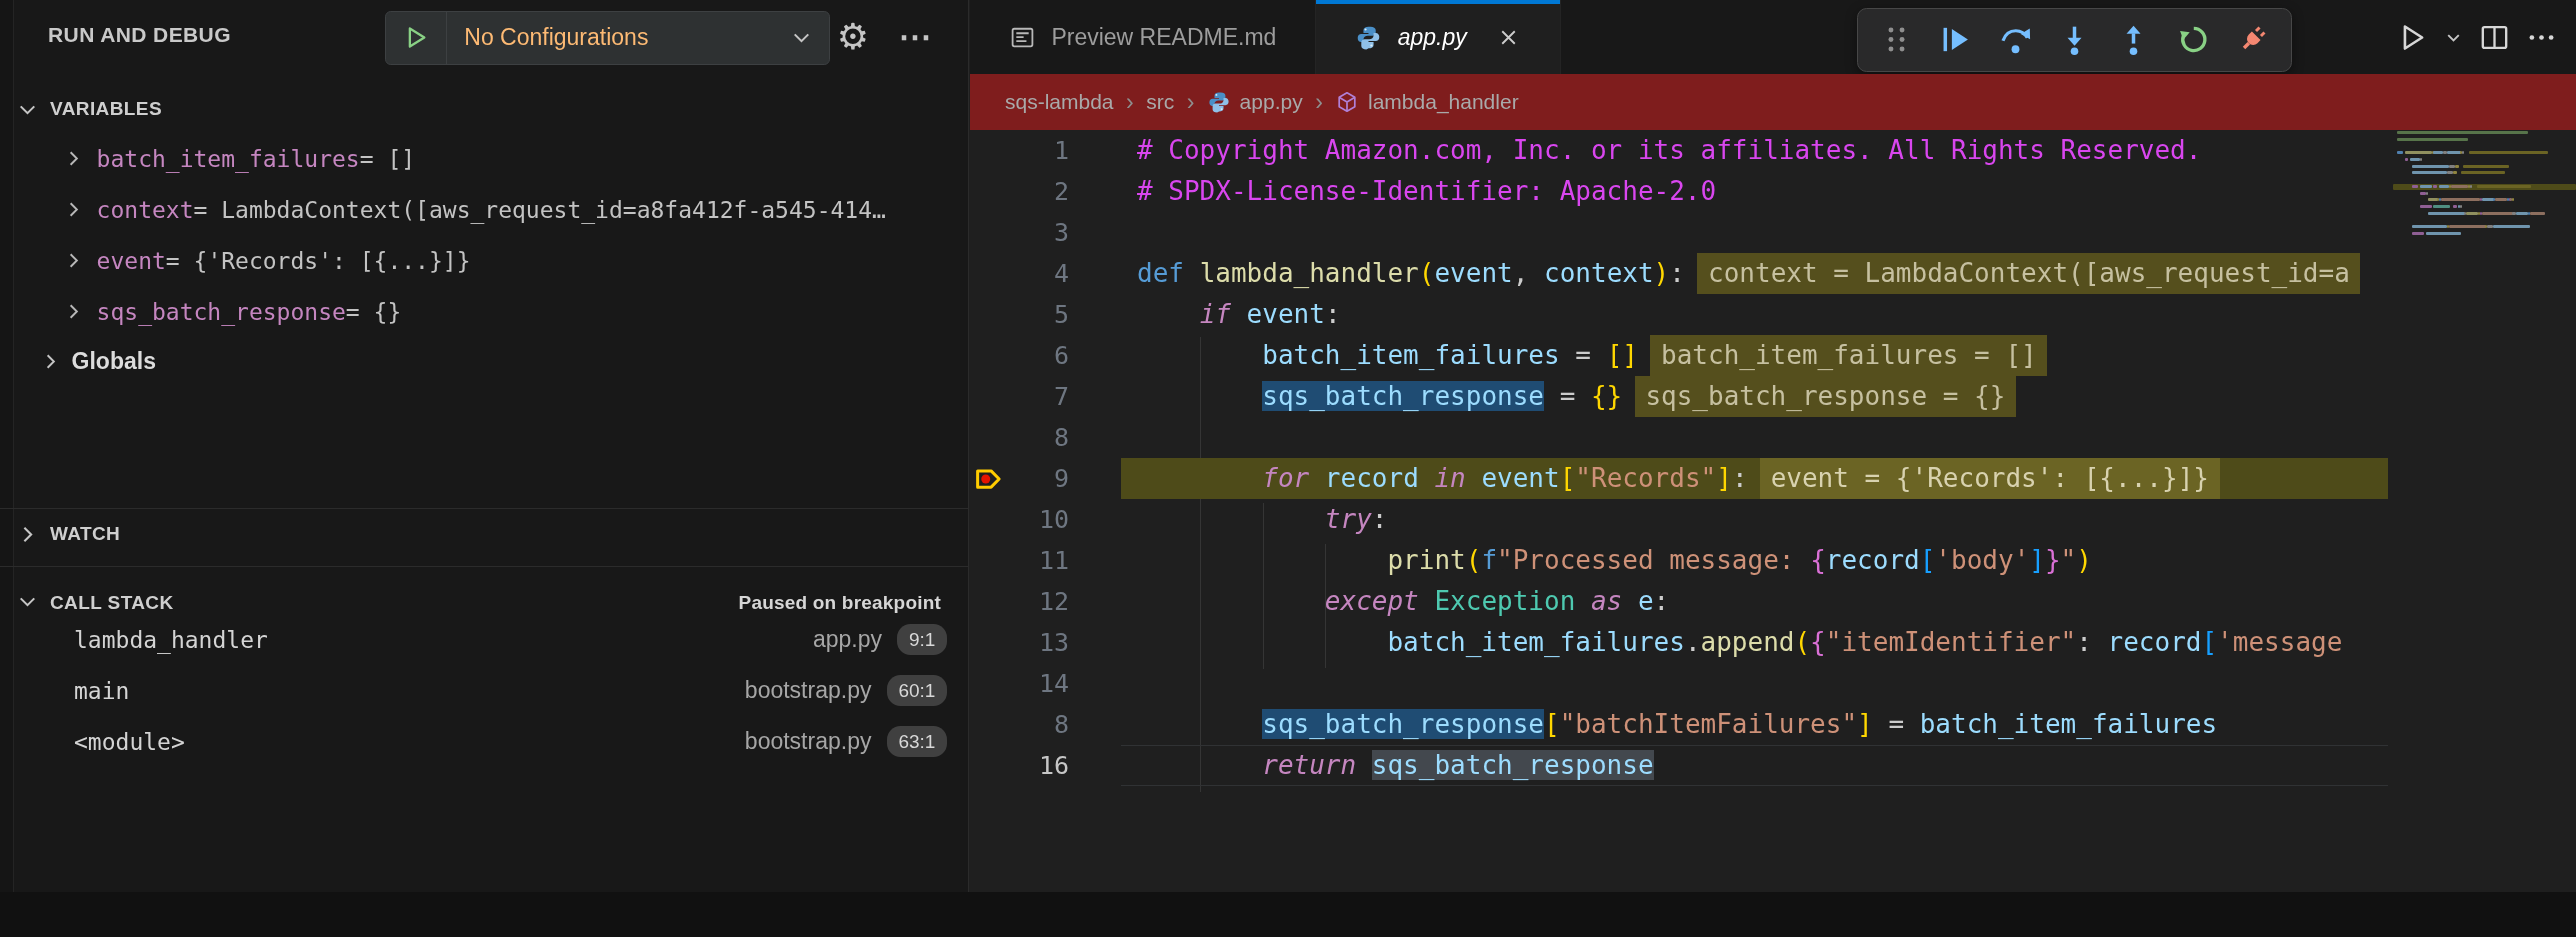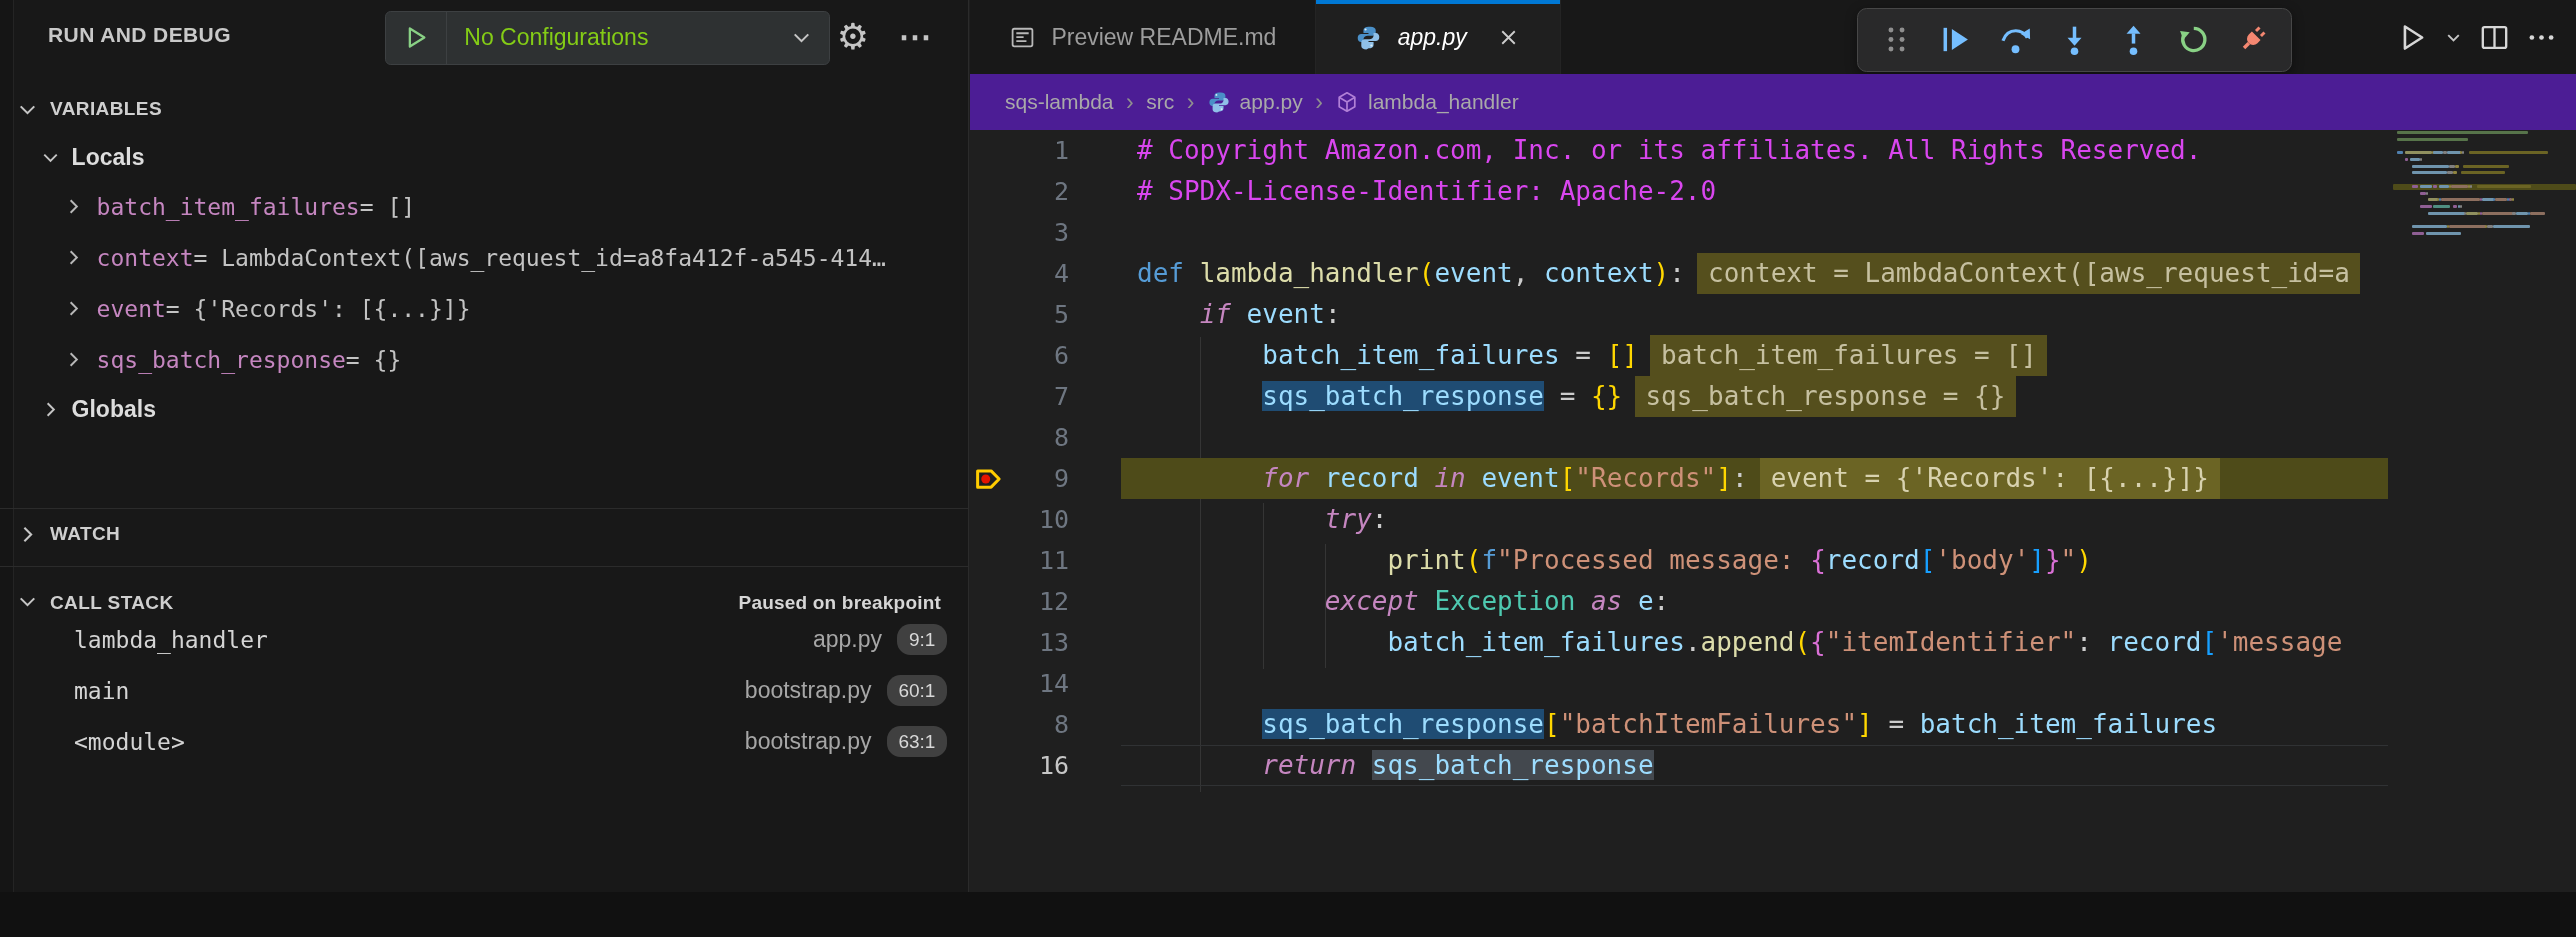--- a/index.html
+++ b/index.html
@@ -8,21 +8,21 @@
   .icon svg{width:100%;height:100%;display:block;}
 
   
   .sidebar{position:absolute;left:0;top:0;width:969px;height:938px;background:#181818;border-right:1px solid #2b2b2b;box-sizing:border-box;}
   .left-edge{position:absolute;left:0;top:0;width:12.5px;height:938px;background:#151515;border-right:1px solid #242424;}
   .side-header{position:absolute;top:0;left:0;right:0;height:73px;}
   .side-title{position:absolute;left:48px;top:23px;font-size:21px;font-weight:700;letter-spacing:0.4px;color:#c9c9c9;}
   .config-dropdown{position:absolute;left:385px;top:10.6px;width:445px;height:54px;background:#2e3132;border:1px solid #3d4042;border-radius:5.8px;display:flex;align-items:center;box-sizing:border-box;cursor:pointer;}
   .cfg-play{width:60px;height:100%;display:flex;align-items:center;justify-content:center;border-right:1px solid #3d4042;color:#89d185;}
   .cfg-play .icon{width:29px;height:29px;}
-  .cfg-label{margin-left:17.3px;font-size:23px;color:#84cc16;flex:1;white-space:nowrap;}
+  .cfg-label{margin-left:17.3px;font-size:23px;color:#fdba74;flex:1;white-space:nowrap;}
   .cfg-chevron{width:25px;height:25px;margin-right:15.4px;color:#c5c5c5;}
   .hdr-glyph{position:absolute;top:0;height:73px;display:flex;align-items:center;justify-content:center;width:42px;color:#c5c5c5;cursor:pointer;}
   .hdr-glyph.gear{left:832px;font-size:36px;}
   .hdr-glyph.dots{left:895px;font-size:33px;font-weight:700;letter-spacing:1.9px;}
 
   .divider{position:absolute;left:0;right:0;height:1px;background:#2b2b2b;}
   .section-header{position:absolute;left:0;right:0;height:44px;display:flex;align-items:center;font-size:19px;font-weight:700;color:#cfcfcf;letter-spacing:0.4px;cursor:pointer;}
   .sec-chevron{width:25px;height:25px;margin-left:15.4px;margin-right:9.6px;color:#c5c5c5;flex:none;}
   .status-badge{margin-left:auto;margin-right:27px;font-size:19px;font-weight:700;color:#d6d6d6;letter-spacing:0.2px;}
 
@@ -54,21 +54,21 @@
   .debug-toolbar{position:absolute;left:887px;top:7.7px;width:435px;height:64px;background:#29292a;border:1px solid #474747;border-radius:9.6px;display:flex;align-items:center;justify-content:space-between;padding:0 15.4px;box-sizing:border-box;box-shadow:0 3.9px 11.6px rgba(0,0,0,.4);}
   .dbg-btn{width:46px;height:46px;display:flex;align-items:center;justify-content:center;cursor:pointer;border-radius:5.8px;}
   .dbg-btn .icon{width:35px;height:35px;}
   .dbg-btn.grab{cursor:grab;}
 
   .editor-actions{position:absolute;right:11.6px;top:0;height:74px;display:flex;align-items:center;}
   .act-btn{height:46px;display:flex;align-items:center;justify-content:center;cursor:pointer;padding:0 6.7px;}
   .act-btn .icon{width:33px;height:33px;}
   .act-btn.small .icon{width:23px;height:23px;}
 
-  .breadcrumb{position:absolute;top:74px;left:0;right:0;height:56px;display:flex;align-items:center;padding-left:35px;font-size:21px;color:#a9a9a9;background:#4c1d95;}
+  .breadcrumb{position:absolute;top:74px;left:0;right:0;height:56px;display:flex;align-items:center;padding-left:35px;font-size:21px;color:#a9a9a9;background:#7f1d1d;}
   .crumb{display:flex;align-items:center;cursor:pointer;white-space:nowrap;}
   .crumb .icon{width:24px;height:24px;margin-right:8.7px;}
   .crumb-sep{margin:0 12.5px;color:#8f8f8f;font-size:23px;}
 
   .code-wrap{position:absolute;top:130px;left:0;width:1418px;bottom:0;overflow:hidden;}
   .guide{position:absolute;width:1px;background:#353535;}
   .code-row{position:relative;height:41px;line-height:41px;white-space:nowrap;}
   .glyph{position:relative;display:inline-block;width:35px;height:41px;vertical-align:top;}
   .glyph .icon{position:absolute;left:1.9px;top:5.8px;width:35px;height:30px;}
   .ln{display:inline-block;width:64px;text-align:right;font-family:"DejaVu Sans Mono",monospace;font-size:25px;color:#6e7681;vertical-align:top;cursor:pointer;}
@@ -120,28 +120,20 @@
     <div class="section-header" style="top:87px;">
       <span class="sec-chevron icon" id="vars-chevron">
           <svg viewBox="0 0 24 24">
             <path d="M5.5 9l6.5 6.5L18.5 9" fill="none" stroke="currentColor" stroke-width="2"></path>
           </svg>
         </span>
       <span>VARIABLES</span>
     </div>
 
     <div class="vars-tree" id="vars-tree">
-        <div class="group-row">
-          <span class="sec-chevron icon">
-            <svg viewBox="0 0 24 24">
-              <path d="M5.5 9l6.5 6.5L18.5 9" fill="none" stroke="currentColor" stroke-width="2"></path>
-            </svg>
-          </span>
-          <span class="group-label">Locals</span>
-        </div>
         <div class="item-row">
           <span class="item-chevron icon">
             <svg viewBox="0 0 24 24">
               <path d="M9 5.5l6.5 6.5L9 18.5" fill="none" stroke="currentColor" stroke-width="2"></path>
             </svg>
           </span>
           <span class="var-name">batch_item_failures</span>
           <span class="var-rest"> = []</span>
         </div>
         <div class="item-row">

